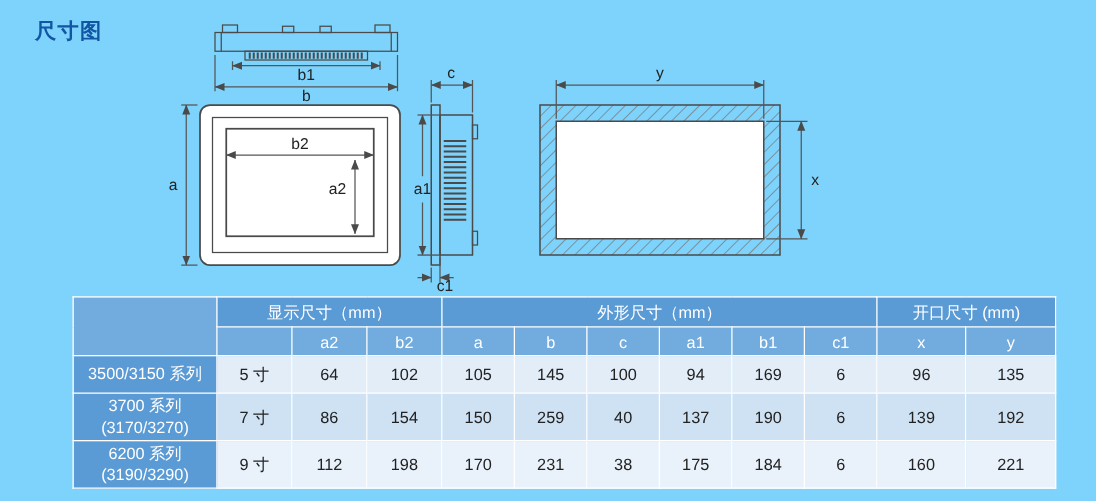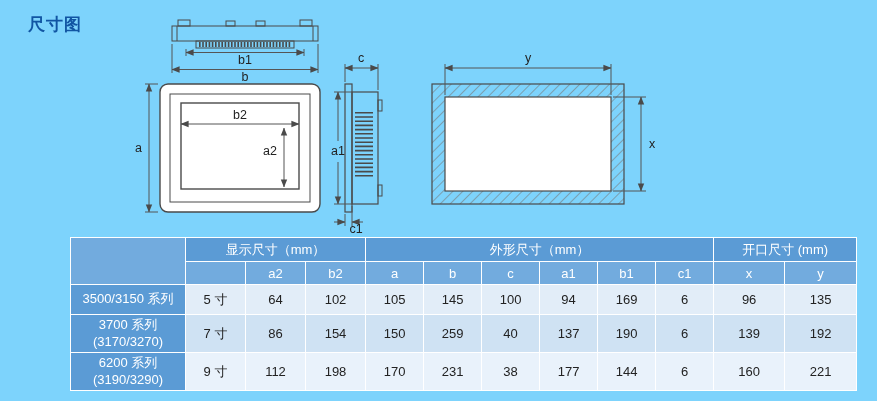--- a/index.html
+++ b/index.html
@@ -8,21 +8,21 @@
     font-family:"Liberation Sans","DejaVu Sans",sans-serif;
   }
   .page{position:relative;width:877px;height:401px;overflow:hidden;background:#7dd3fc;}
   .title{
     position:absolute;left:28px;top:13px;margin:0;
     font-size:17px;font-weight:700;color:#1155a3;letter-spacing:1px;
   }
   .diagram-svg{position:absolute;left:0;top:0;}
   svg text{font-family:"Liberation Sans","DejaVu Sans",sans-serif;font-size:12.5px;fill:#222;font-weight:400;}
   .dim-table{
-    position:absolute;left:70px;top:237px;width:786px;
+    position:absolute;left:58px;top:237px;width:786px;
     border-collapse:collapse;table-layout:fixed;
   }
   .dim-table td{
     border:1px solid #fff;text-align:center;vertical-align:middle;
     font-size:13px;padding:0;
   }
   .ghd{background:#5b9bd5;color:#fff;height:23px;}
   .corner{background:#72abde;}
   .shd{background:#72abde;color:#fff;height:22px;}
   .series{background:#5b9bd5;color:#fff;font-size:12px;line-height:1.3;}
@@ -216,22 +216,22 @@
         <td class="series">
           <div>6200 系列</div>
           <div>(3190/3290)</div>
         </td>
         <td class="val">9 寸</td>
         <td class="val">112</td>
         <td class="val">198</td>
         <td class="val">170</td>
         <td class="val">231</td>
         <td class="val">38</td>
-        <td class="val">177</td>
-        <td class="val">144</td>
+        <td class="val">175</td>
+        <td class="val">184</td>
         <td class="val">6</td>
         <td class="val">160</td>
         <td class="val">221</td>
       </tr>
     </tbody>
   </table>
 
 </div>
 
 </body></html>

